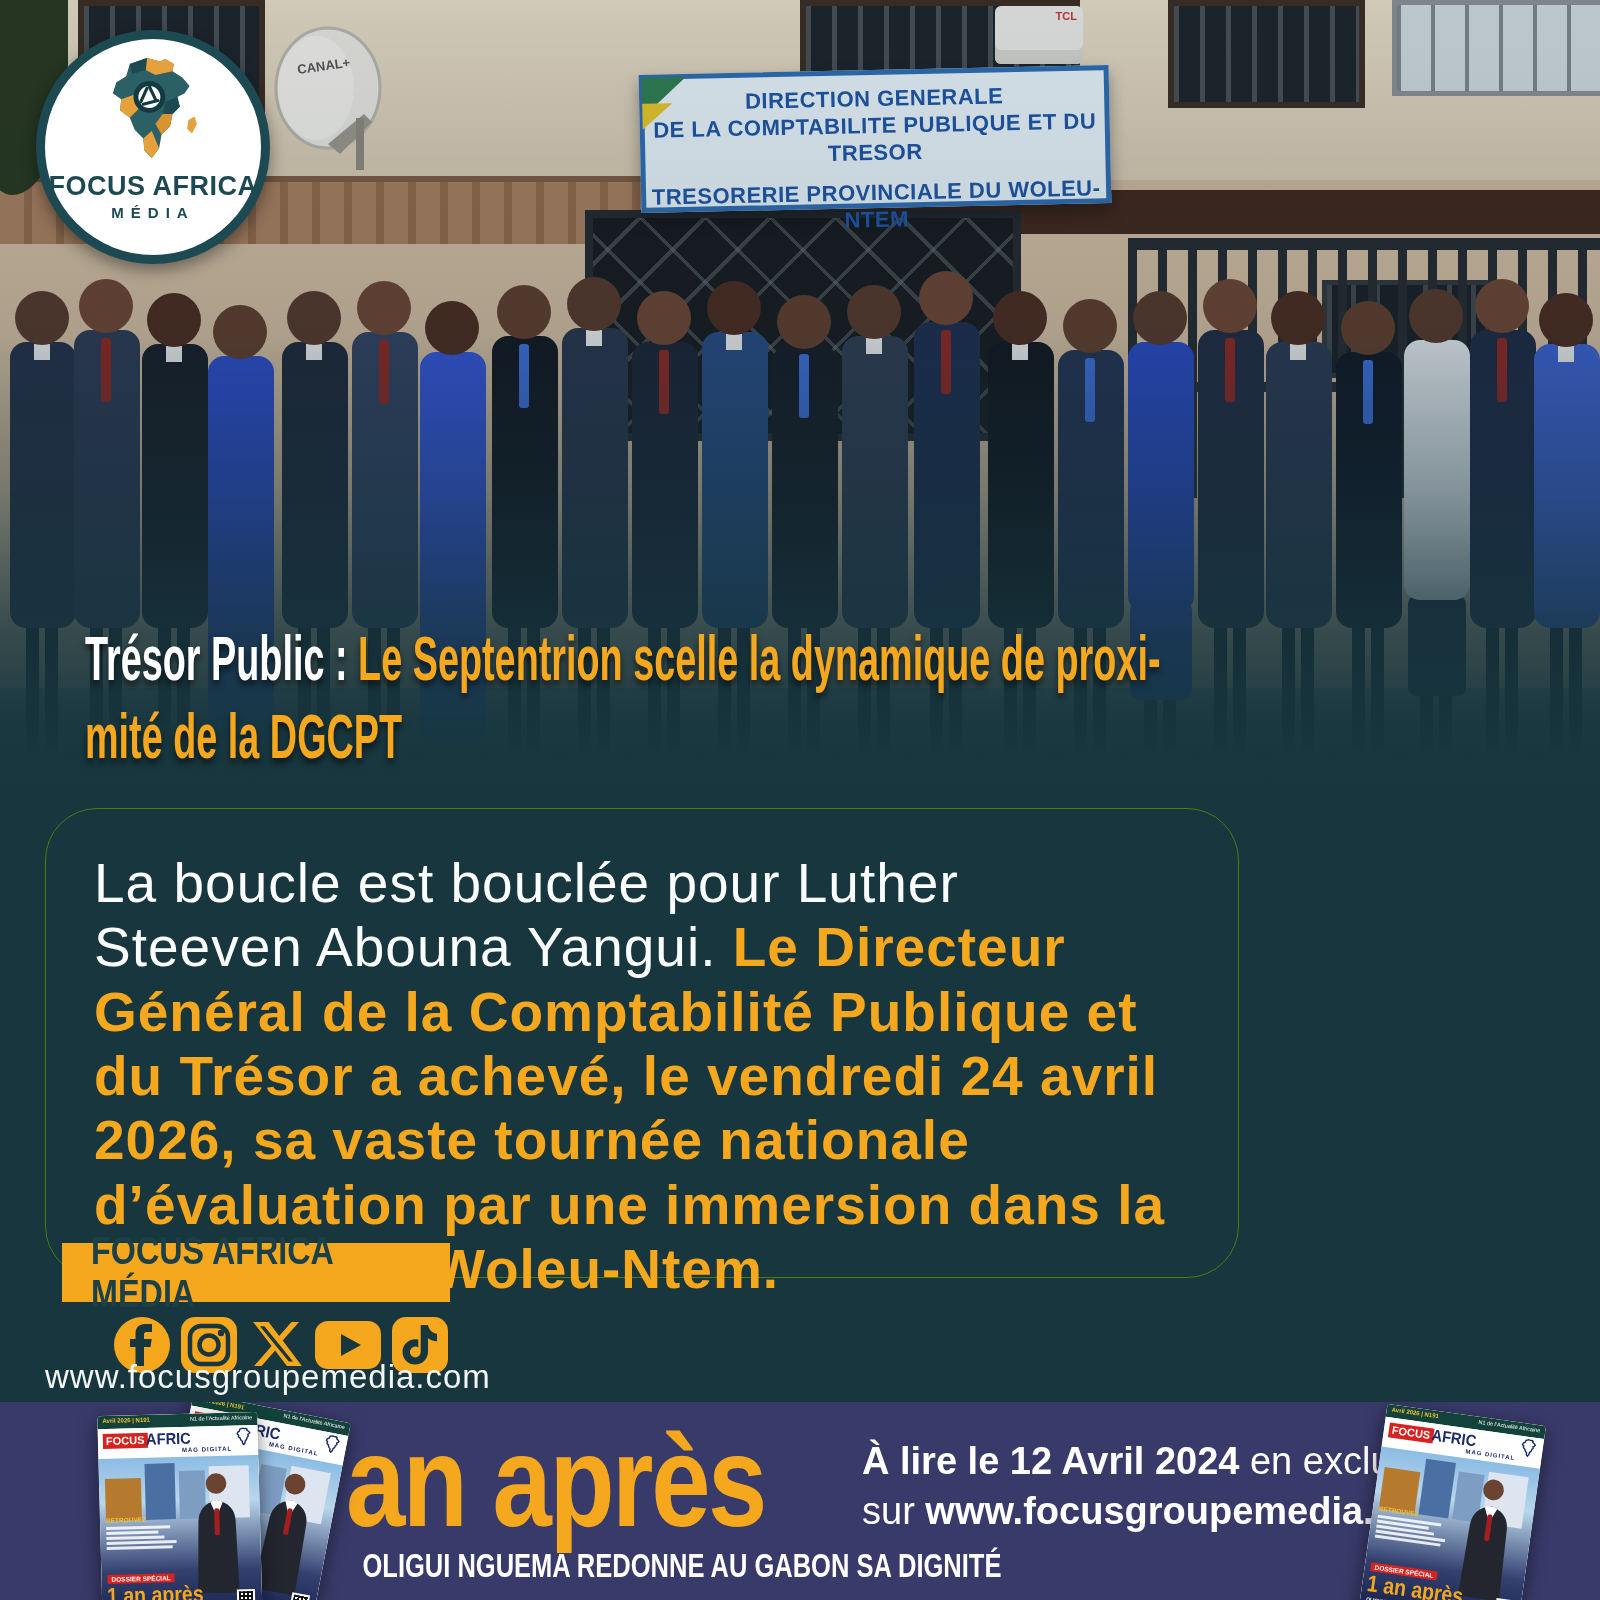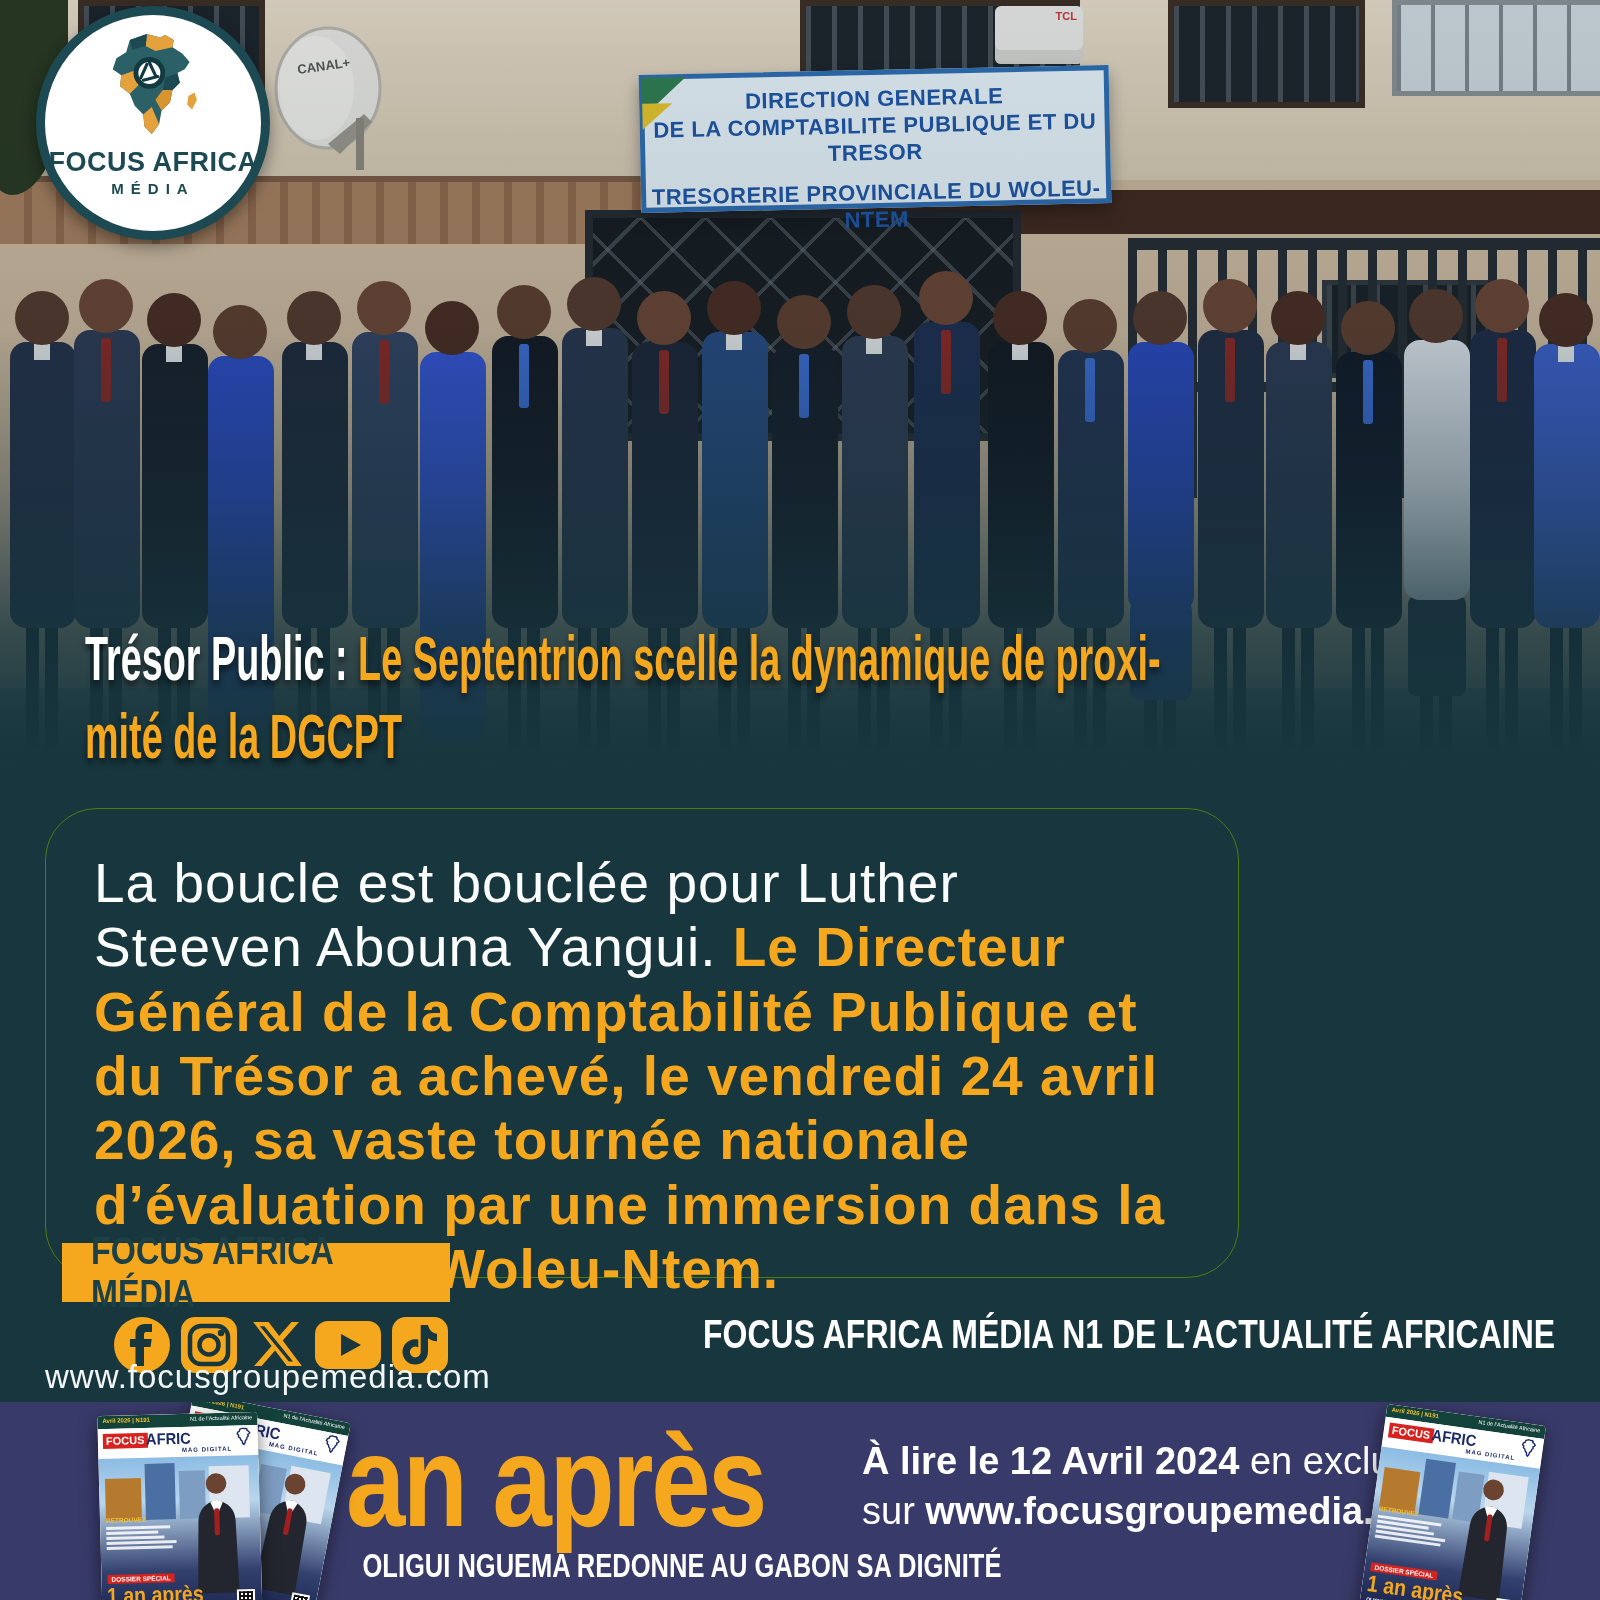--- a/index.html
+++ b/index.html
@@ -41,21 +41,21 @@
   .sign-line{position:static;display:block;text-align:center;color:#1c54a6;font-weight:800;
              font-size:22px;letter-spacing:.5px;line-height:27px;}
   .sign-gap{position:static;display:block;height:13px;}
   .dish{left:268px;top:26px;width:130px;height:150px;}
   .photo-tint{inset:0;background:linear-gradient(180deg,
       rgba(21,46,55,.10) 0%,rgba(21,46,55,.18) 42%,rgba(20,48,57,.45) 62%,
       rgba(22,52,61,.82) 80%,rgba(23,54,62,.98) 94%,#17363e 100%);}
   #crowd{inset:0;width:1600px;height:792px;}
 
   
-  .logo{position:absolute;left:36px;top:6px;width:216px;height:216px;background:#fff;
+  .logo{position:absolute;left:36px;top:30px;width:216px;height:216px;background:#fff;
         border:9px solid #1d4a52;border-radius:50%;box-shadow:0 6px 16px rgba(0,0,0,.4);
         display:flex;flex-direction:column;align-items:center;z-index:12;}
   .logo-map{margin-top:14px;width:128px;height:122px;}
   .logo-title{font-size:27px;font-weight:800;color:#1d4a52;letter-spacing:.5px;margin-top:-4px;}
   .logo-sub{font-size:15px;font-weight:700;color:#1d4a52;letter-spacing:7px;margin-top:2px;}
 
   
   .societe{position:absolute;left:1076px;top:81px;width:524px;height:106px;background:#f5a71d;
            display:flex;align-items:center;justify-content:center;z-index:10;}
   .societe-text{font-size:100px;font-weight:800;color:#1c4048;transform:scaleX(.62);transform-origin:center;}
@@ -374,23 +374,20 @@
       <path d="M27 14 L47 25 L27 36 Z" fill="#17363e"></path>
     </svg>
     <svg width="58" height="58" viewBox="0 0 58 58">
       <rect x="1" y="1" width="56" height="56" rx="14" fill="#f5a71d"></rect>
       <path d="M37 9c1 5 4 8 9 8.8v7.4c-3.3 0-6.3-1-9-3v13.3c0 7.6-5.5 13-12.7 13-7.1 0-12.8-5.5-12.8-12.6 0-7 5.6-12.6 12.8-12.6 1 0 2 .1 3 .4v7.7a6 6 0 0 0-3-.8 5.4 5.4 0 1 0 5.4 5.4V9H37Z" fill="#17363e"></path>
     </svg>
   </div>
 
   <div class="website">www.focusgroupemedia.com</div>
 
-  <div class="tagline">
-    <span class="cond">FOCUS AFRICA MÉDIA N1 DE L’ACTUALITÉ AFRICAINE</span>
-  </div>
 
   <div class="banner">
     <div class="mag-slot slot-b">
   <div class="mag">
     <div class="mag-top">
       <span class="yl">Avril 2026 | N191</span>
       <span class="wh">N1 de l’Actualité Africaine</span>
     </div>
     <div class="mag-head">
       <span class="mh-red">FOCUS</span>

